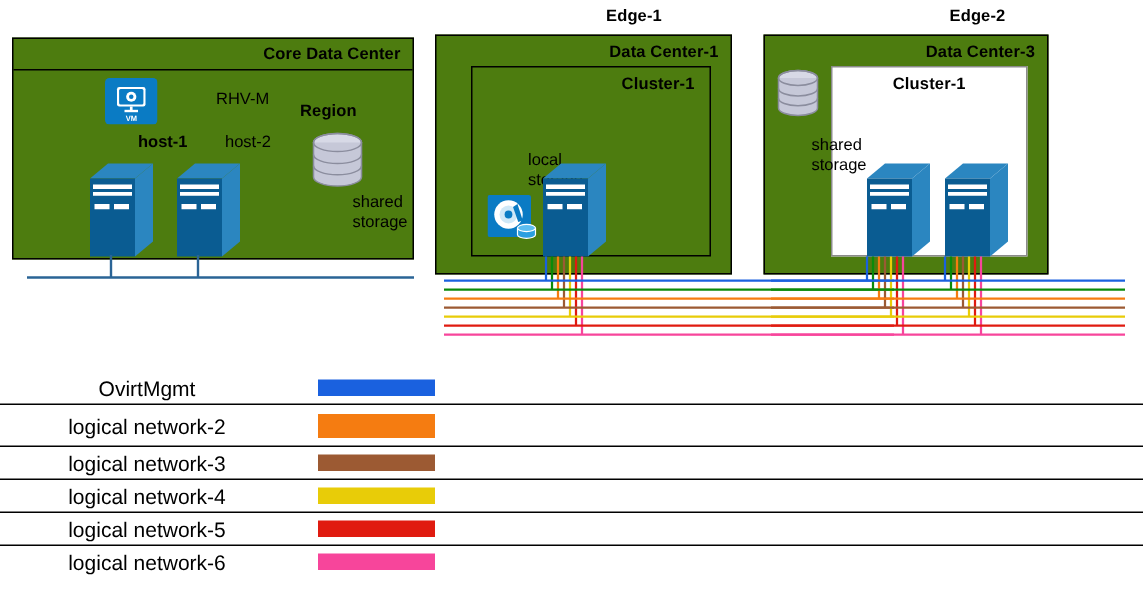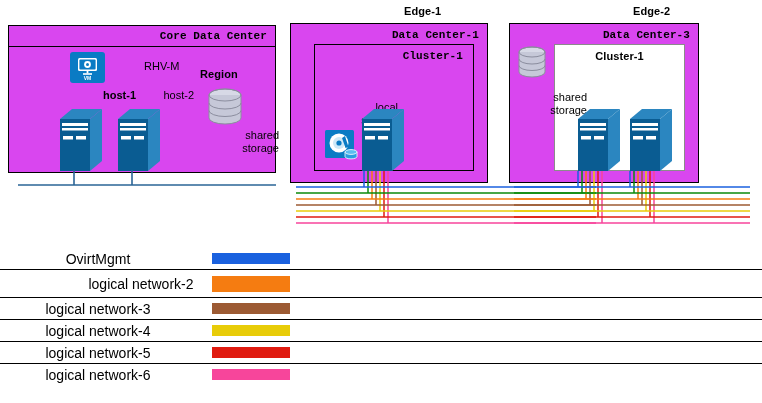--- a/index.html
+++ b/index.html
@@ -26,27 +26,27 @@
   
   .ttl {
     font-size: 11px;
     font-weight: bold;
     letter-spacing: .1px;
     white-space: nowrap;
   }
   .lbl {
     font-size: 11px;
     white-space: nowrap;
-    text-align: right;
+    text-align: left;
     line-height: 13px;
     padding-left: 32px;
   }
 
   
-  .box-black { border: 1.6px solid #000; box-sizing: border-box; background: #d946ef; font-family: Liberation Mono, monospace; }
+  .box-black { border: 1.6px solid #000; box-sizing: border-box; background: #4d7c0f; }
   .box-grey  { border: 1.6px solid #8b8b8b; box-sizing: border-box; background: #fff; }
   .hdr-band  { border-bottom: 1.6px solid #000; box-sizing: border-box; }
 
   
   .server { position: absolute; }
   .server svg { display: block; }
 
   
   .legend { position: absolute; left: 0; top: 248px; width: 762px; }
   .lrow {
@@ -66,21 +66,21 @@
     font-size: 14px;
   }
   .lrow .lswatch {
     position: absolute;
     left: 212px;
     top: 5px;
     width: 78px;
     height: 11px;
   }
   .lrow.tall { height: 28px; }
-  .lrow.tall .lname { height: 28px; line-height: 28px; margin-left: 43px; }
+  .lrow.tall .lname { height: 28px; line-height: 28px; }
   .lrow.tall .lswatch { top: 6px; height: 16px; }
 </style>
 </head>
 <body>
 
 <div class="stage">
 
   <div class="abs box-black" style="left:8px; top:25px; width:268px; height:148px;">
     <div class="hdr-band" style="position:absolute; left:0; top:0; width:100%; height:21px;">
       <span class="ttl abs" style="right:8px; top:4px;">Core Data Center</span>

